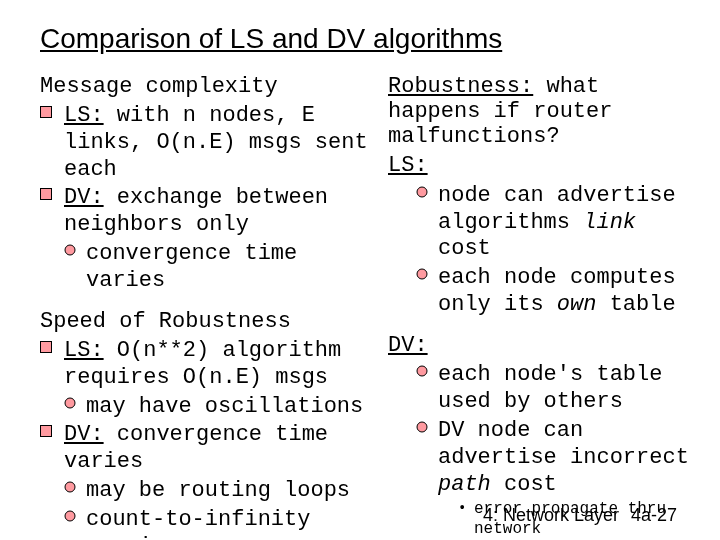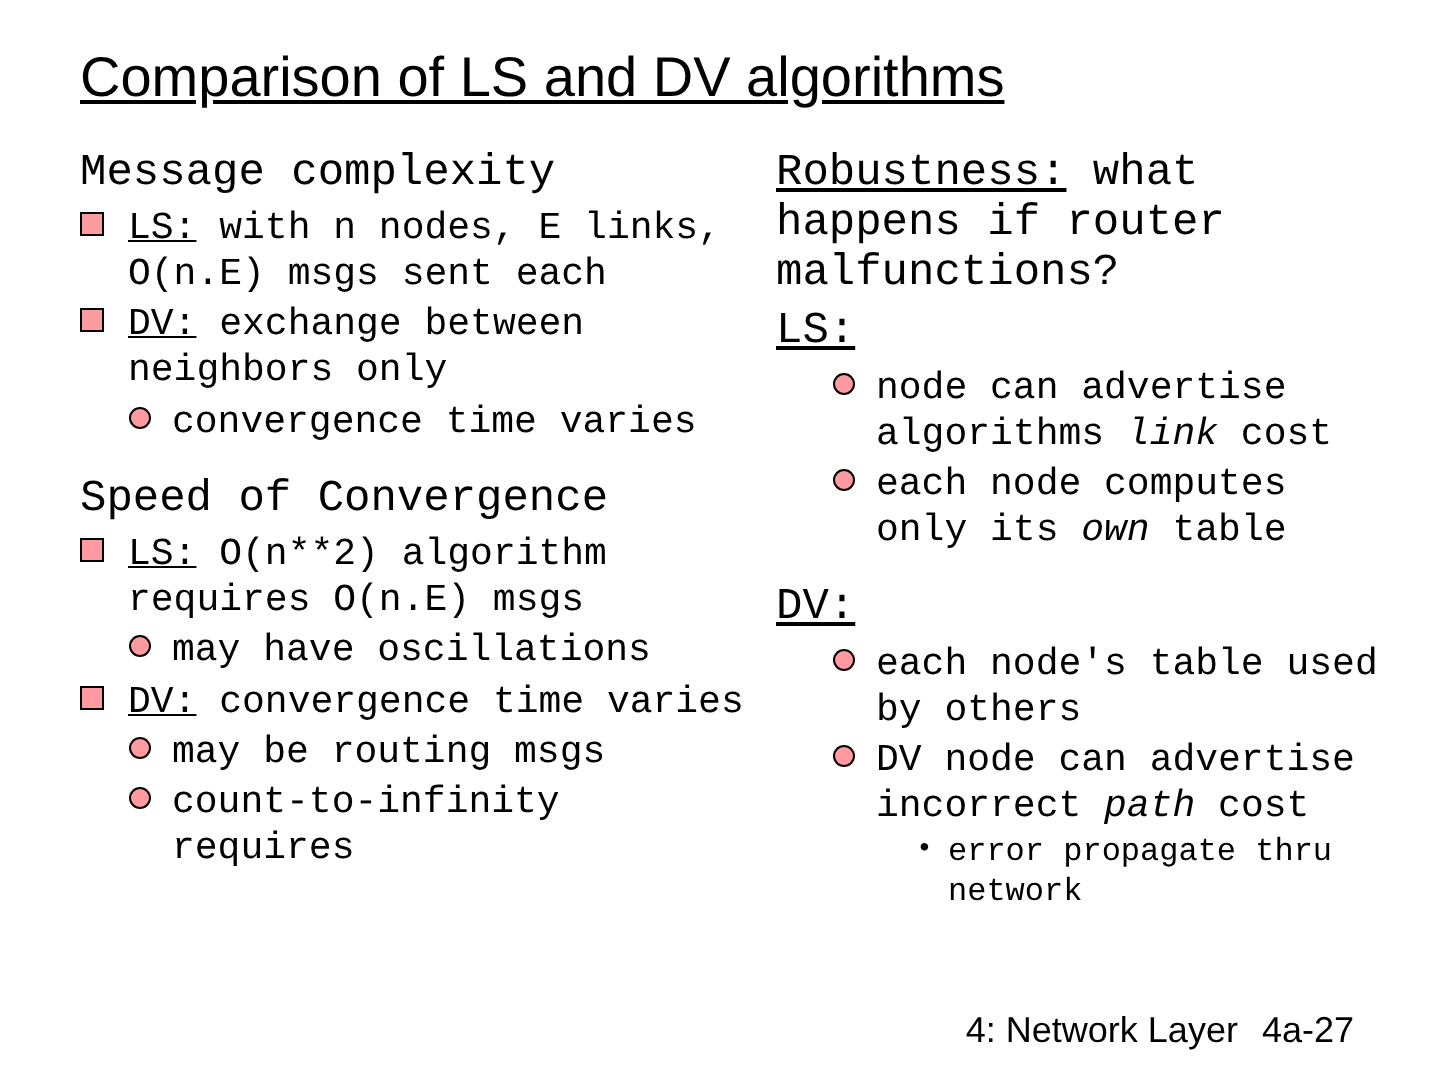--- a/index.html
+++ b/index.html
@@ -43,21 +43,21 @@
     margin: 0 0 4px 0;
   }
   .indent1 { margin-left: 28px; }
   ul {
     list-style: none;
     padding: 0;
     margin: 0 0 14px 0;
   }
   li {
     position: relative;
-    font-size: 19px;
+    font-size: 22px;
     line-height: 1.22;
     margin: 0 0 2px 0;
     padding-left: 24px;
   }
   .li-sub {
     margin-left: 24px;
     padding-left: 22px;
   }
   .li-sub2 {
     margin-left: 44px;
@@ -116,21 +116,21 @@
         <li class="li-sub">
           <span class="circicon">
               <svg width="12" height="12">
                 <circle cx="6" cy="6" r="5" fill="#ff9aa0" stroke="#000"></circle>
               </svg>
             </span>
           <span>convergence time varies</span>
         </li>
       </ul>
 
-      <div class="heading">Speed of Convergence</div>
+      <div class="heading">Speed of Robustness</div>
       <ul>
         <li>
           <span class="sqicon">
               <svg width="12" height="12">
                 <rect x="0.5" y="0.5" width="11" height="11" fill="#ff9aa0" stroke="#000"></rect>
               </svg>
             </span>
           <span class="u">LS:</span><span> O(n**2) algorithm requires O(n.E) msgs</span>
         </li>
         <li class="li-sub">
@@ -148,21 +148,21 @@
               </svg>
             </span>
           <span class="u">DV:</span><span> convergence time varies</span>
         </li>
         <li class="li-sub">
           <span class="circicon">
               <svg width="12" height="12">
                 <circle cx="6" cy="6" r="5" fill="#ff9aa0" stroke="#000"></circle>
               </svg>
             </span>
-          <span>may be routing msgs</span>
+          <span>may be routing loops</span>
         </li>
         <li class="li-sub">
           <span class="circicon">
               <svg width="12" height="12">
                 <circle cx="6" cy="6" r="5" fill="#ff9aa0" stroke="#000"></circle>
               </svg>
             </span>
           <span>count-to-infinity requires</span>
         </li>
       </ul>

